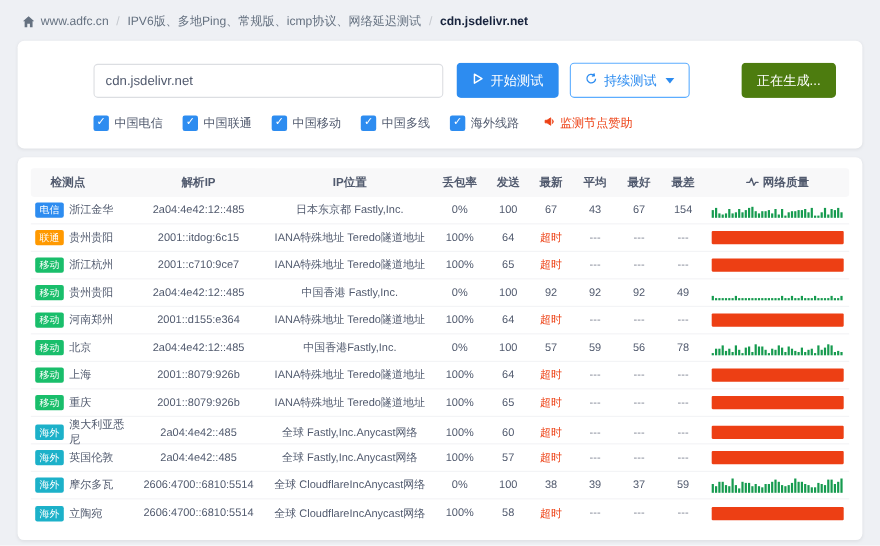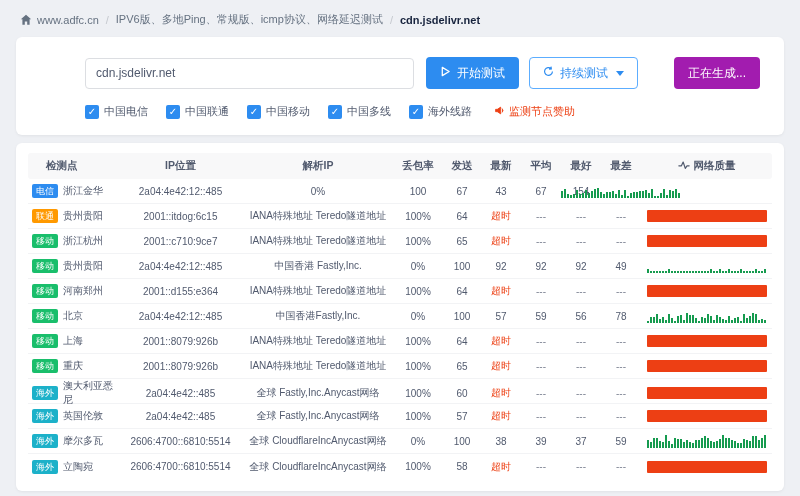--- a/index.html
+++ b/index.html
@@ -30,21 +30,21 @@
     padding:0 10px; font-size:12px; color:#515a6e; outline:none;
     font-family:"Liberation Sans","DejaVu Sans",sans-serif;
   }
   .btn {
     height:32px; border-radius:4px; font-size:12px; display:inline-flex;
     align-items:center; gap:6px; padding:0 13px; border:1px solid transparent;
     cursor:pointer; font-family:inherit; white-space:nowrap;
   }
   .btn-start { background:#2d8cf0; color:#fff; margin-left:12px; }
   .btn-continuous { background:#fff; color:#2d8cf0; border-color:#5cadff; margin-left:10px; }
-  .btn-generating { background:#a21caf; color:#fff; margin-left:36px; cursor:not-allowed; }
+  .btn-generating { background:#4d7c0f; color:#fff; margin-left:47px; cursor:not-allowed; }
   .caret { width:0; height:0; border-left:4px solid transparent; border-right:4px solid transparent; border-top:5px solid #2d8cf0; margin-left:2px; }
 
   
   .checkbox-row { display:flex; align-items:center; margin:15px 0 0 45px; gap:18px; font-size:11px; color:#515a6e; }
   .cb-group { display:flex; align-items:center; gap:5px; cursor:pointer; }
   .cb-box {
     width:14px; height:14px; background:#2d8cf0; border-radius:2px; color:#fff;
     font-size:10px; line-height:14px; text-align:center; display:inline-block;
   }
   .sponsor { display:flex; align-items:center; gap:4px; color:#ed4014; cursor:pointer; margin-left:4px; }
@@ -150,22 +150,22 @@
         </span>
         <span>监测节点赞助</span>
       </span>
     </div>
   </div>
 
   <div class="card card-table">
     <div class="tbl">
       <div class="tr tr-head">
         <div class="th th-node">检测点</div>
+        <div class="th">解析IP</div>
         <div class="th">IP位置</div>
-        <div class="th">解析IP</div>
         <div class="th">丢包率</div>
         <div class="th">发送</div>
         <div class="th">最新</div>
         <div class="th">平均</div>
         <div class="th">最好</div>
         <div class="th">最差</div>
         <div class="th th-quality">
           <span>
             <svg width="12" height="12" viewBox="0 0 14 14">
                 <polyline points="1,8 4,8 6,3.5 8.5,11 10.5,8 13,8" fill="none" stroke="#515a6e" stroke-width="1.4" stroke-linejoin="round" stroke-linecap="round"></polyline>
@@ -174,20 +174,21 @@
           <span>网络质量</span>
         </div>
       </div>
       <div id="table-body">
           <div class="tr tr-body">
     <div class="td td-node">
       <span class="badge" style="background: rgb(45, 140, 240);">电信</span>
       <span class="loc">浙江金华</span>
     </div>
     <div class="td">2a04:4e42:12::485</div>
+    <div class="td">日本东京都 Fastly,Inc.</div>
     <div class="td">0%</div>
     <div class="td">100</div>
     <div class="td">67</div>
     <div class="td">43</div>
     <div class="td">67</div>
     <div class="td">154</div>
     <div class="td td-quality">
       <div class="spark">
                 <i style="height: 7px;"></i>
                 <i style="height: 9px;"></i>

